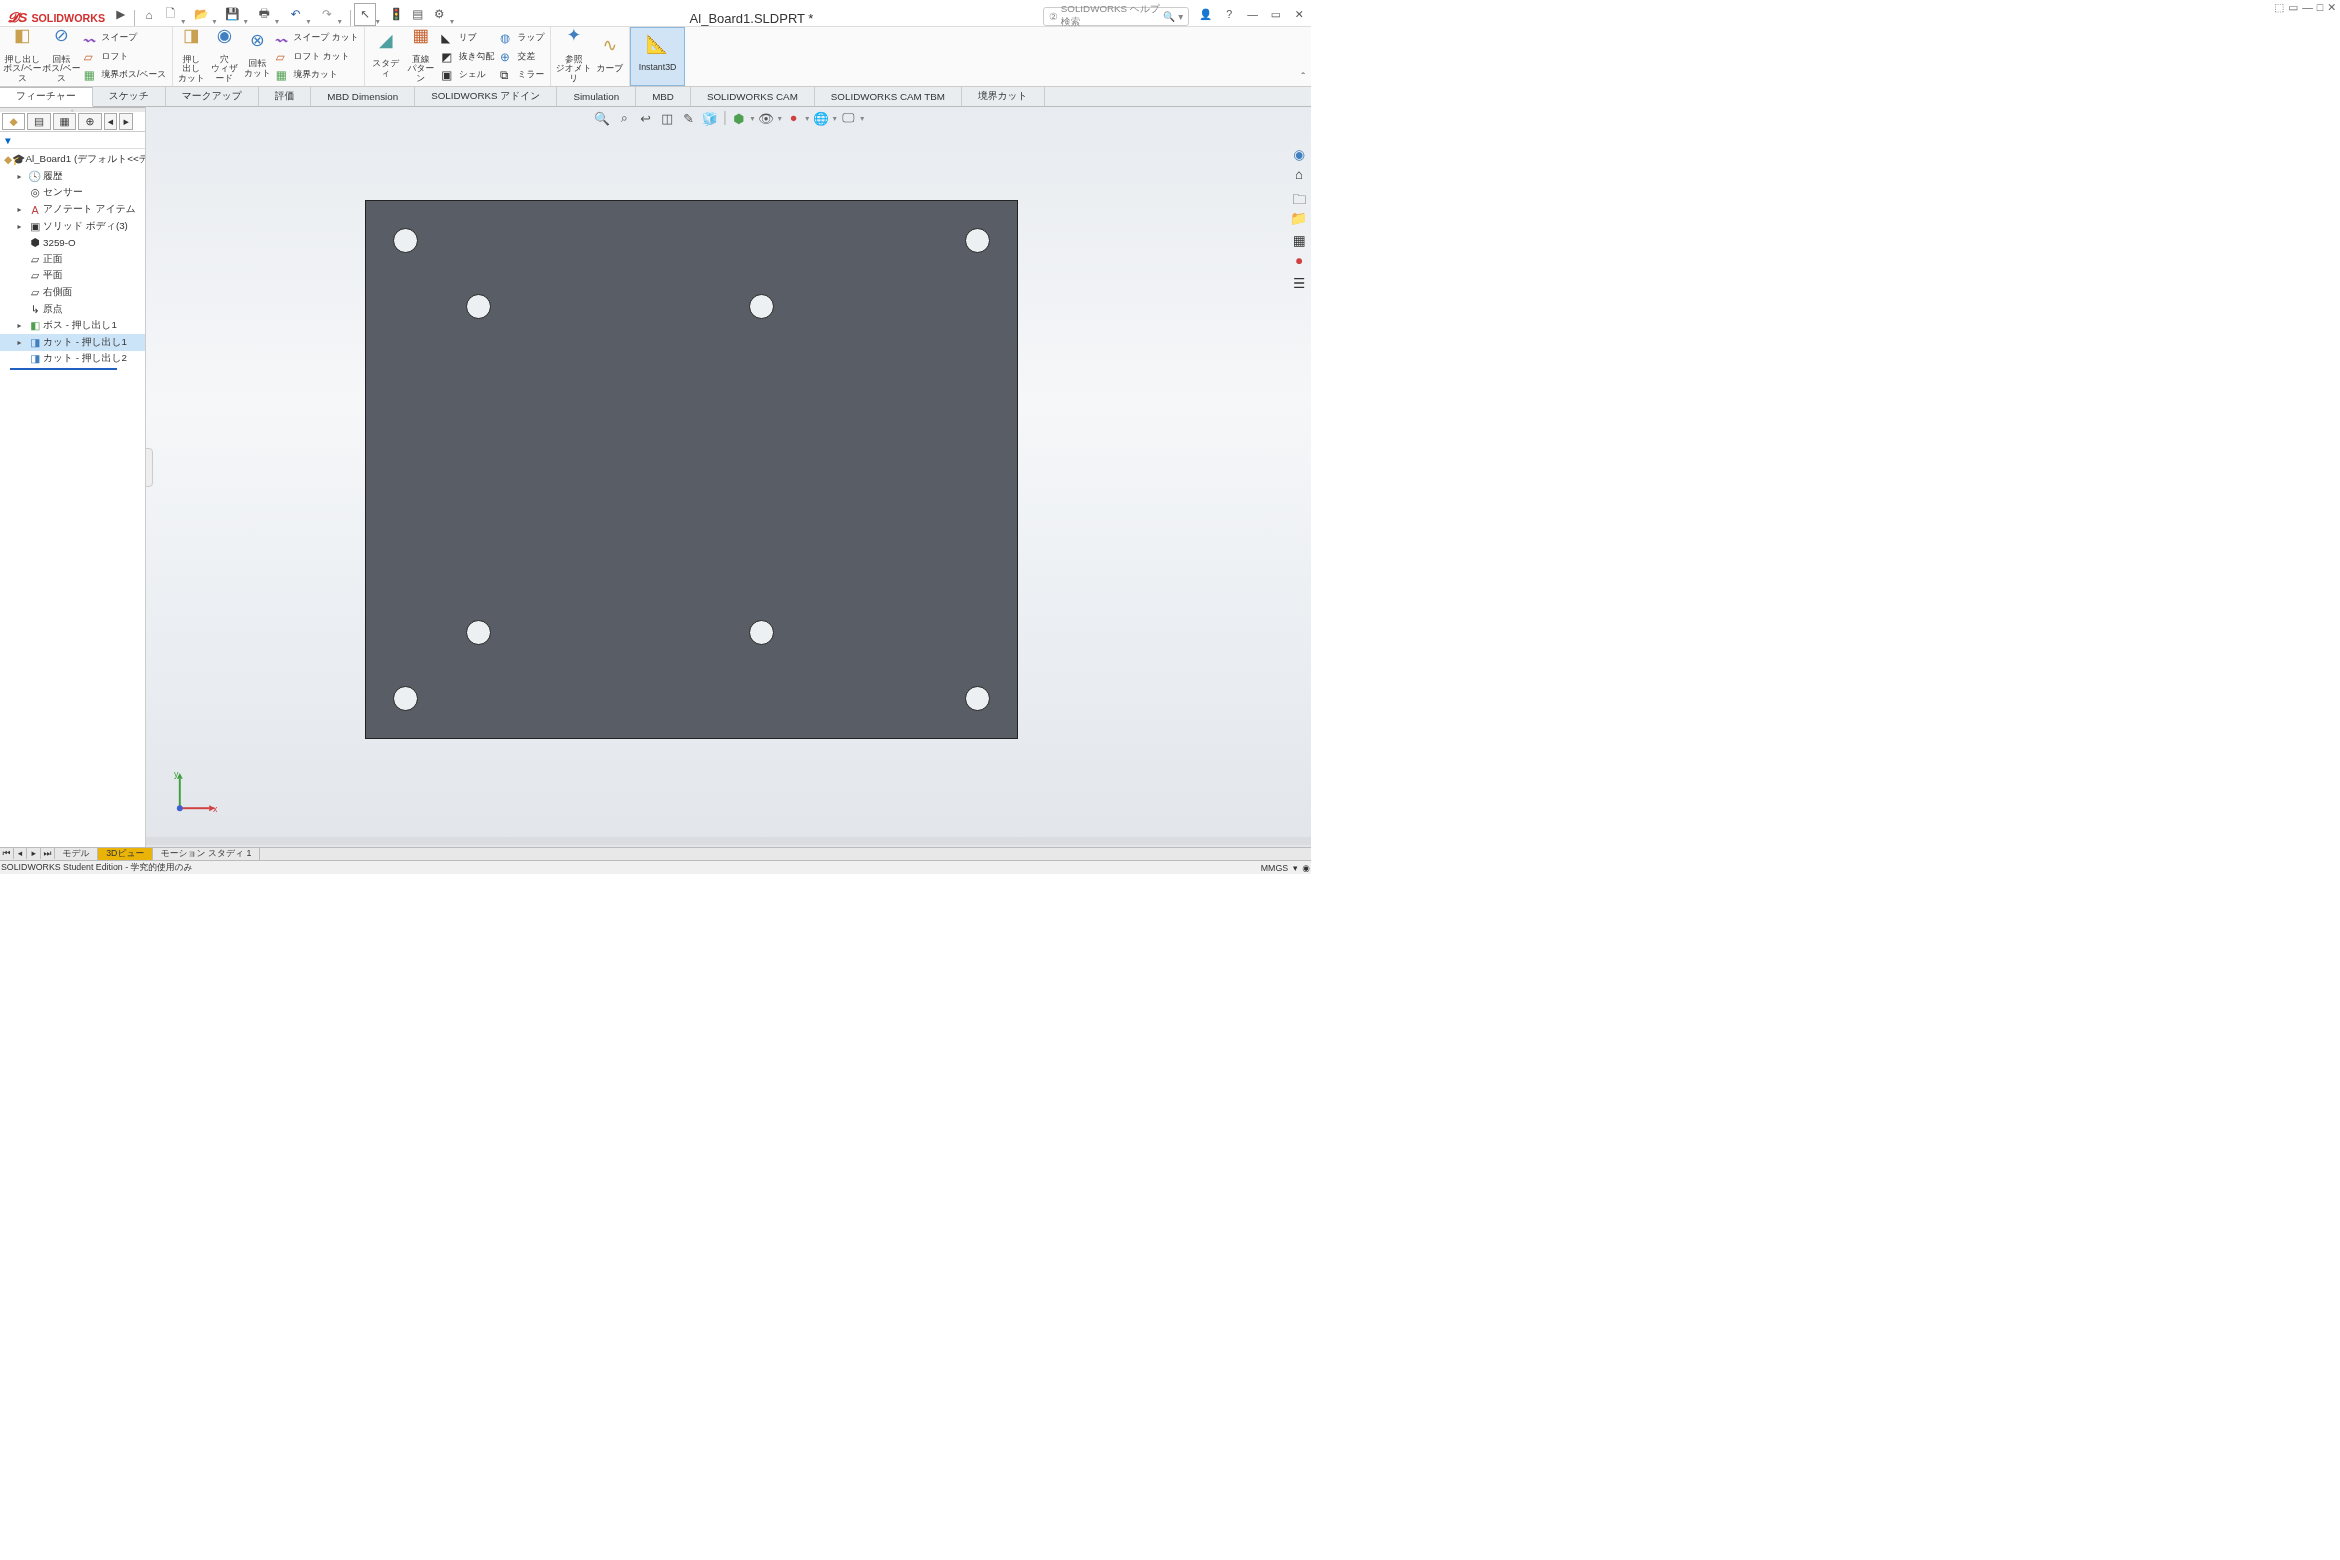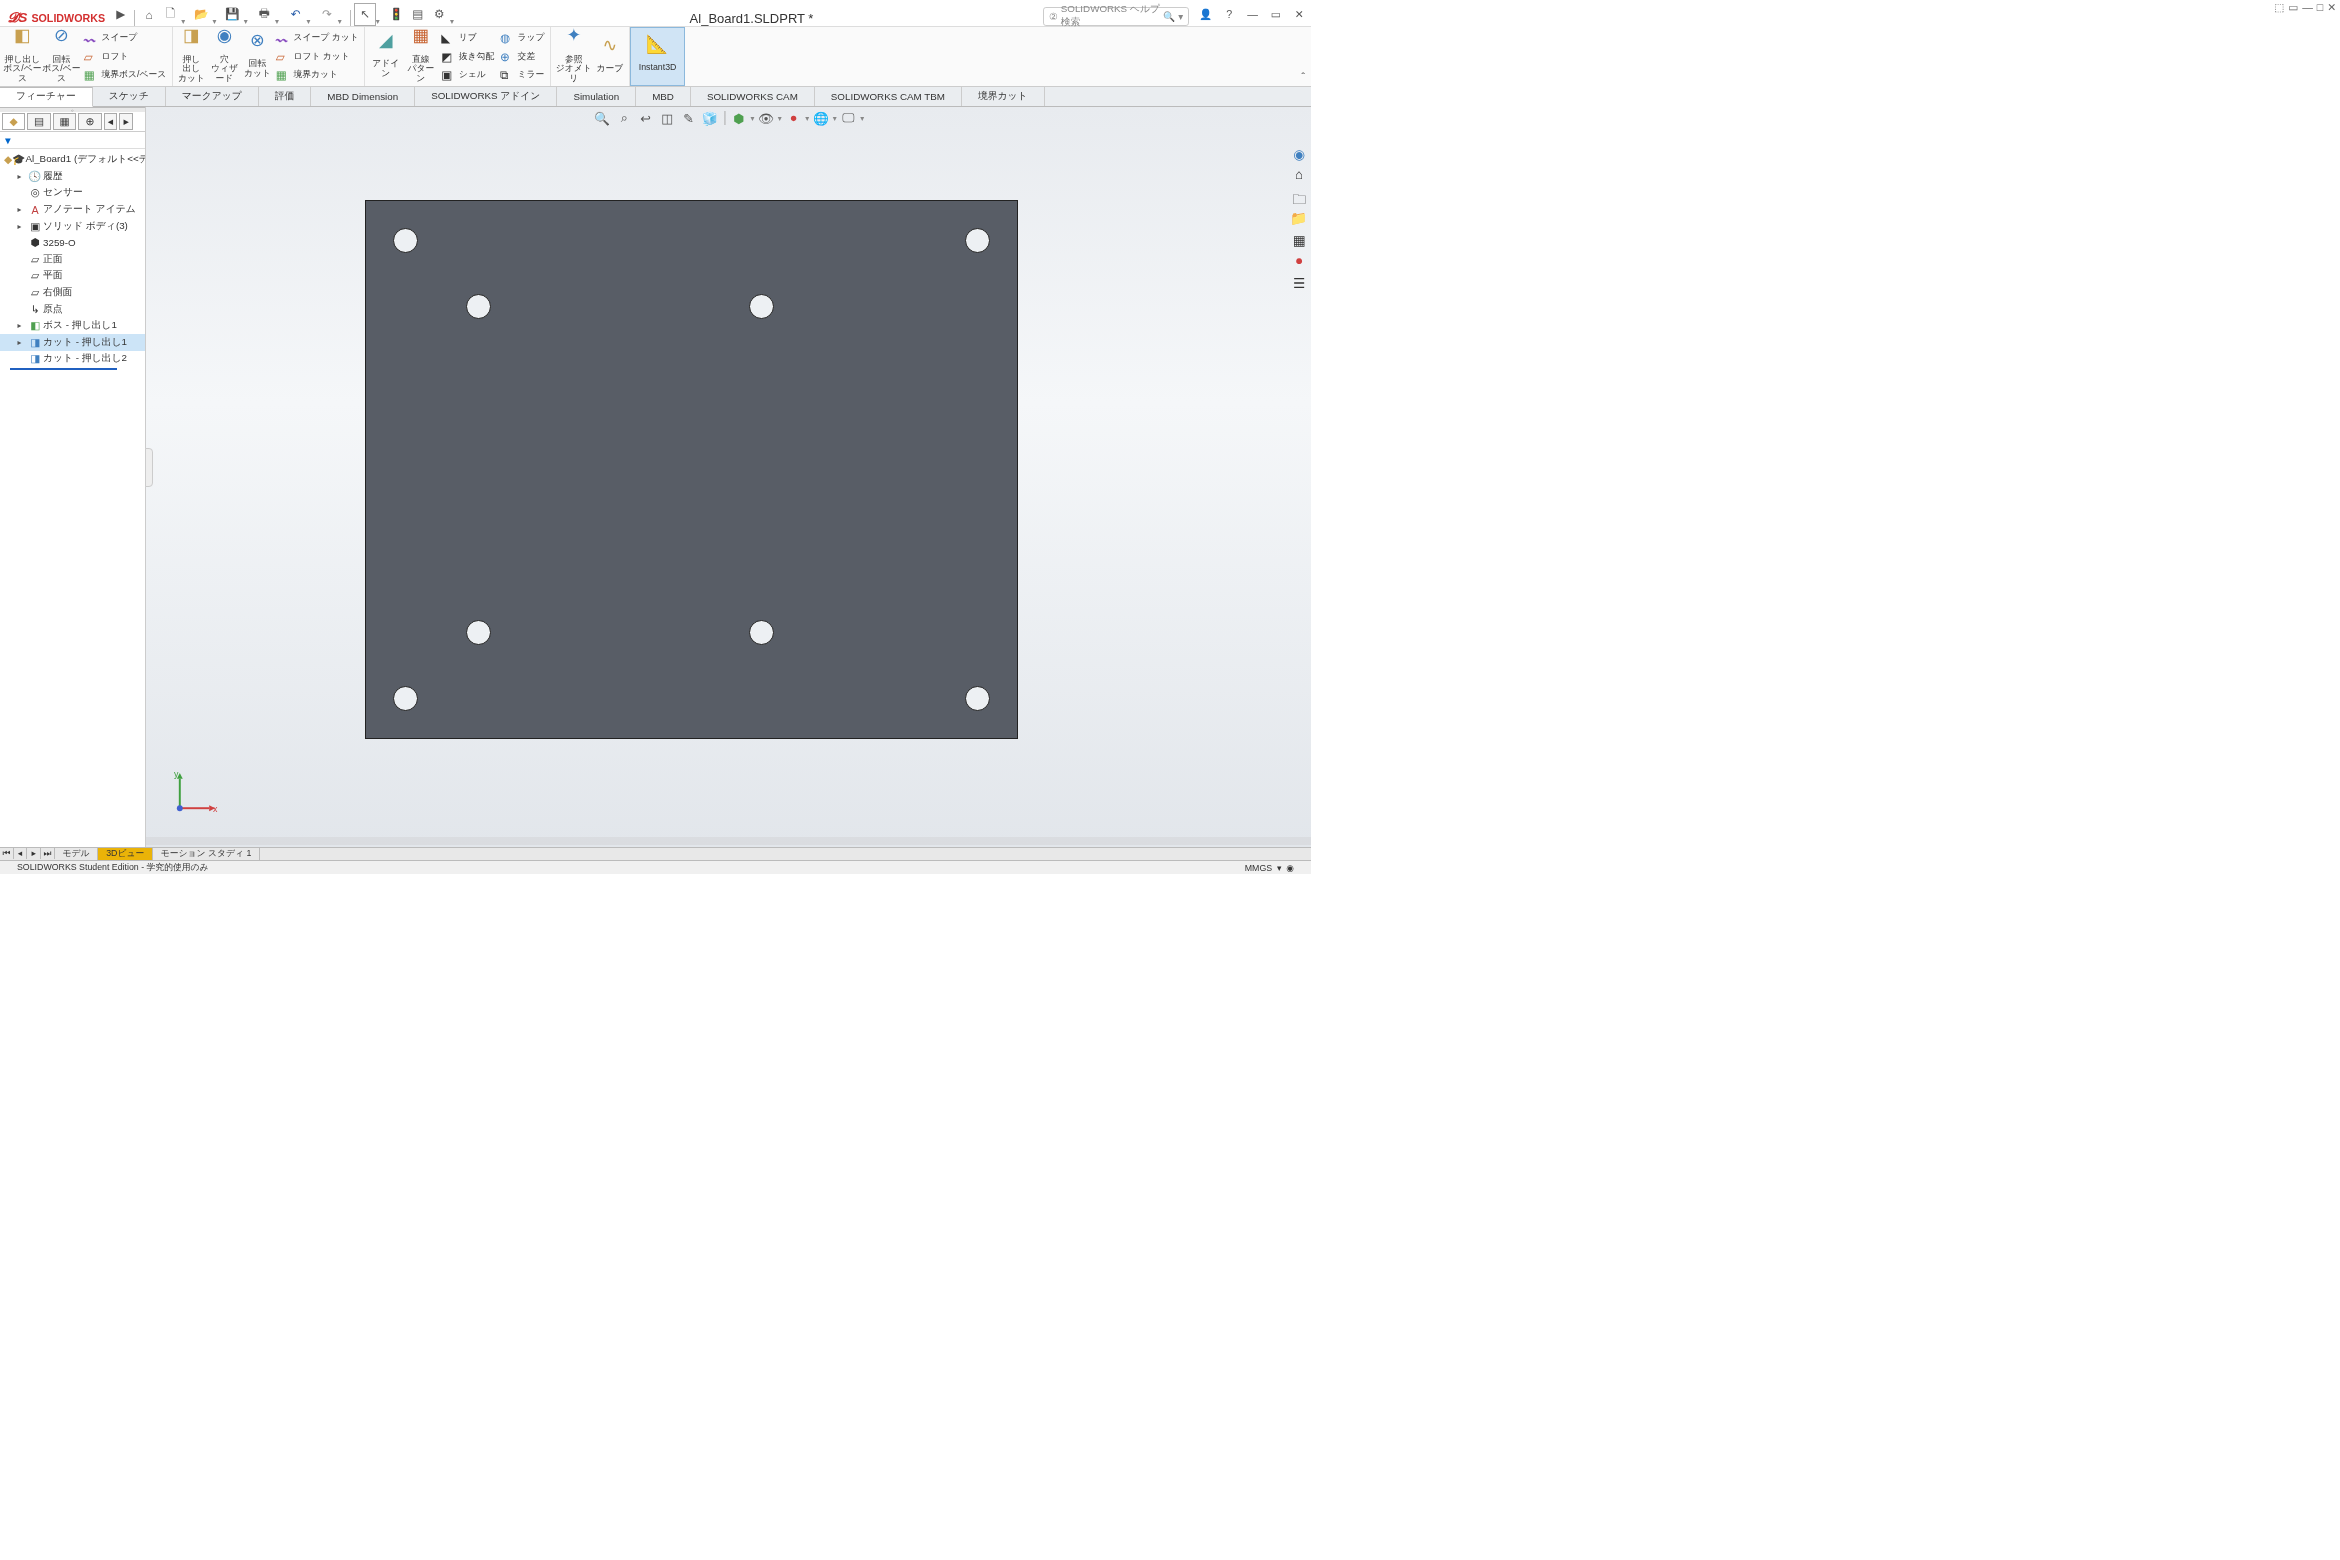--- a/index.html
+++ b/index.html
@@ -59,21 +59,21 @@
 
 
 .mini-icons { position: absolute; top: 1px; right: 3.9px; display: flex; gap: 3.9px; font-size: 10.7px; color: #666; }
 
 
 .sheet-tabs { height: 13.7px; background: #e8e8e8; border-top: 1px solid #bbb; display: flex; align-items: center; font-size: 8.8px; }
 .sheet-nav { display: flex; }
 .sheet-nav div { width: 13.7px; text-align: center; border-right: 1px solid #bbb; cursor: pointer; }
 .sheet-tab { padding: 0 7.8px; border-right: 1px solid #bbb; cursor: pointer; }
 .sheet-tab.active { background: #eab308; }
-.statusbar { height: 13.7px; background: #f0f0f0; border-top: 1px solid #bbb; display: flex; align-items: center; font-size: 8.8px; padding: 0 17px; justify-content: space-between; }
+.statusbar { height: 13.7px; background: #f0f0f0; border-top: 1px solid #bbb; display: flex; align-items: center; font-size: 8.8px; padding: 0 1px; justify-content: space-between; }
 .collapse-handle { position:absolute; left:-1px; top:341px; width:7.8px; height:39px; background:#eee; border:1px solid #ccc; border-radius: 0 3.9px 3.9px 0; }
 .sb-splitter { height:5.9px; background:#e8e8e8; border-top:1px solid #bbb; text-align:center; font-size:7.8px; color:#888; line-height:5.9px;}
 </style>
 </head>
 <body>
 
 <div class="titlebar">
   <div class="logo"><span class="s">𝓓S</span>&nbsp;<b>SOLIDWORKS</b></div>
   <div class="tb-btn">▶</div>
   <div class="tb-sep"></div>
@@ -160,21 +160,21 @@
             <span class="ic" style="color:#4fa050">▦</span>
             <span>境界カット</span>
           </div>
       </div>
     </div>
   </div>
   <div class="rb-group">
     <div style="display:flex">
       <div class="rb-bigbtn" style="width:35px">
           <span class="ic" style="color:#4fa0a0">◢</span>
-          <span>アドイン</span>
+          <span>スタディ</span>
         </div>
       <div class="rb-bigbtn" style="width:35px">
           <span class="ic" style="color:#c86432">▦</span>
           <span>直線<br>パターン</span>
         </div>
       <div class="rb-col">
         <div class="rb-smallrow">
             <span class="ic">◣</span>
             <span>リブ</span>
           </div>

